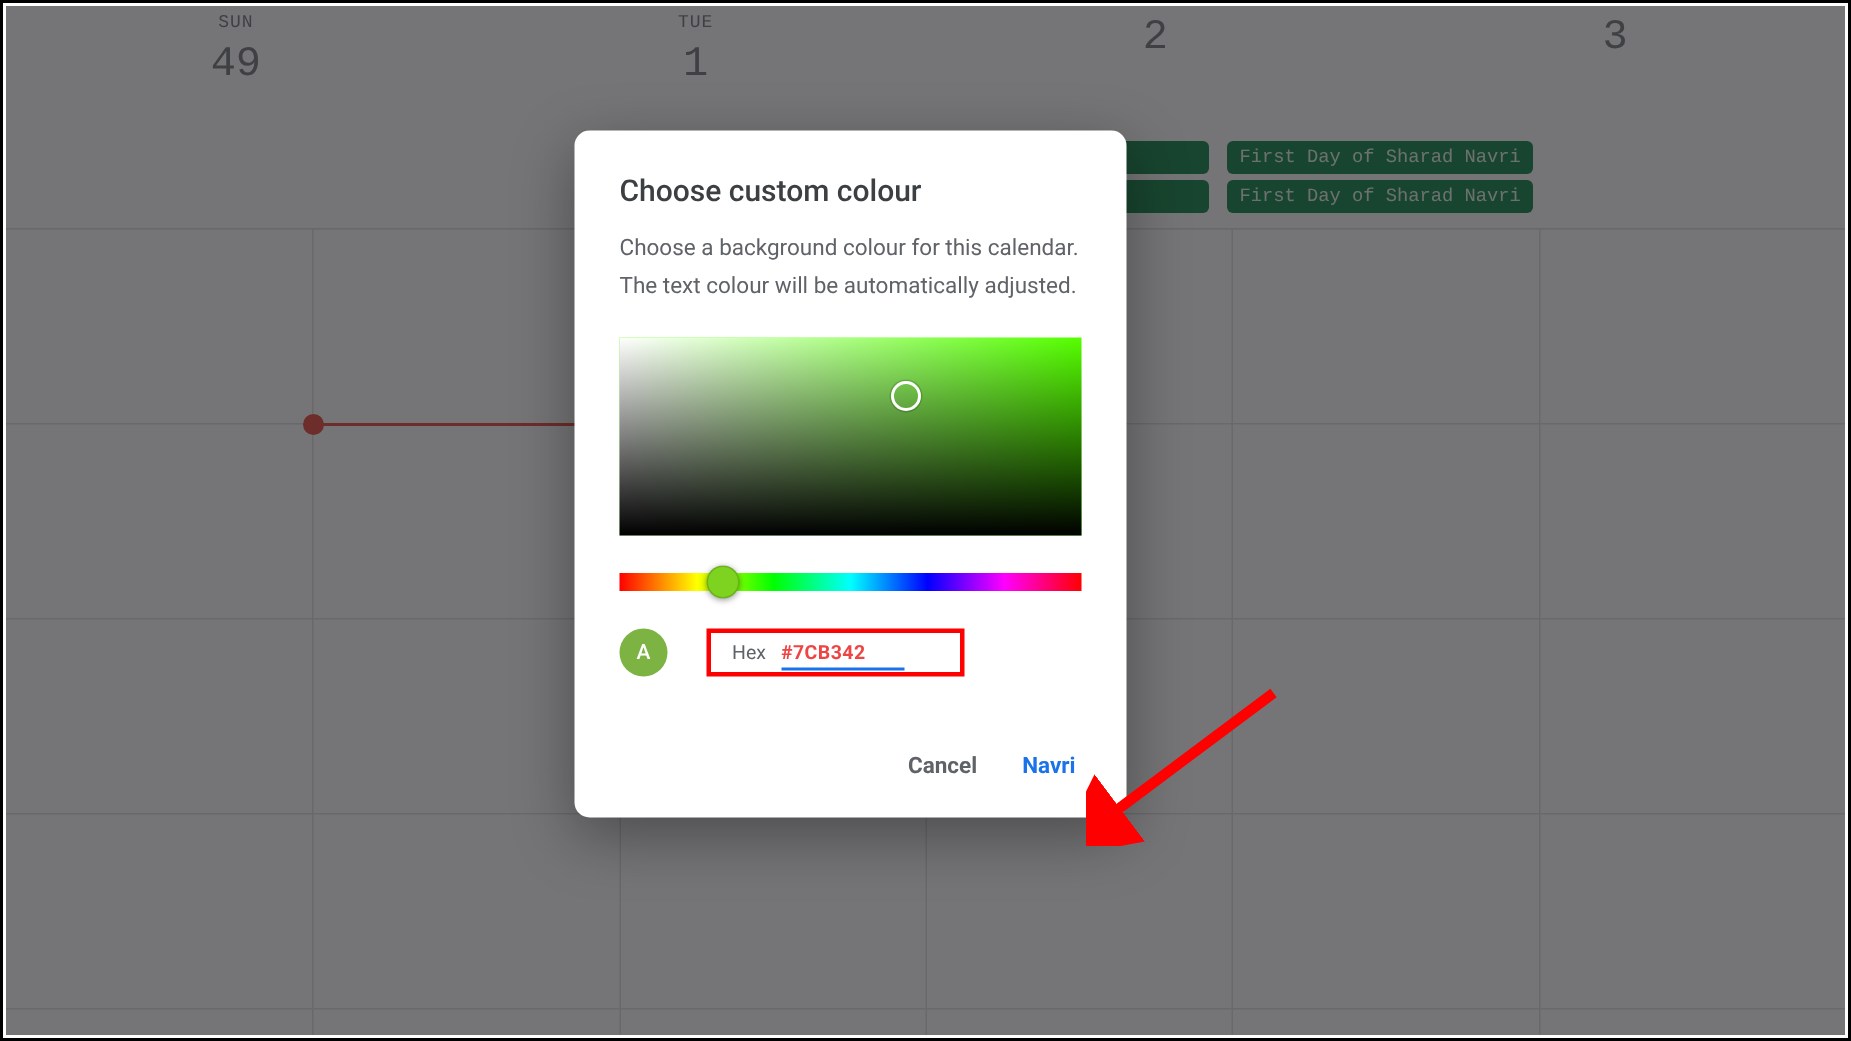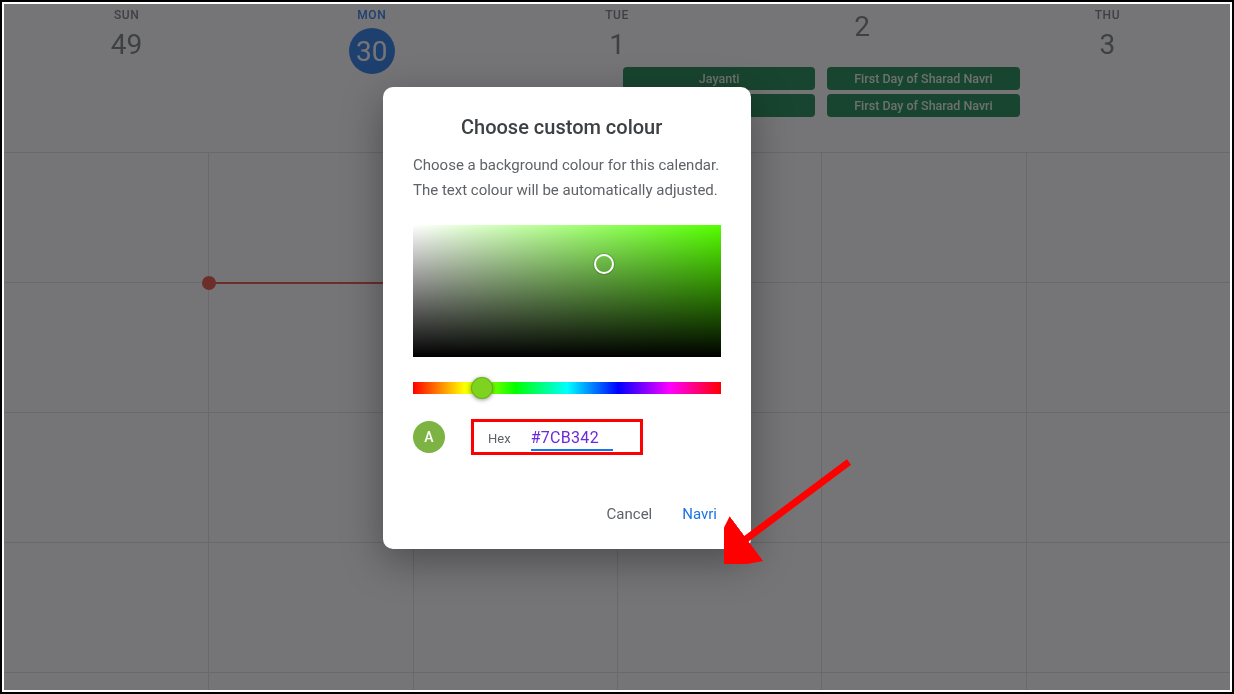--- a/index.html
+++ b/index.html
@@ -1,41 +1,41 @@
 <!DOCTYPE html>
 <html><head>
 <meta charset="utf-8">
 <style>
   * { box-sizing: border-box; margin: 0; padding: 0; }
   html, body { width: 1234px; height: 694px; overflow: hidden; font-family: 'Google Sans', Roboto, Arial, sans-serif; }
   body { position: relative; background: #fff; border: 2px solid #000; }
 
   
   .calendar {
-    position: absolute; inset: 2px; background: #fff;
+    position: absolute; inset: 2px; background: #fff; font-family: Liberation Mono, monospace;
   }
   .cal-head {
     display: flex; height: 76px;
   }
   .cal-col {
     flex: 1 1 0; text-align: center; border-right: 0; position: relative;
   }
   .cal-dow {
     font-size: 12px; letter-spacing: 0.6px; color: #70757a; padding-top: 4px; font-weight: 500;
   }
   .cal-dow.today { color: #1a73e8; }
   .cal-num {
     font-size: 28px; color: #70757a; margin-top: 6px; font-weight: 400;
   }
   .cal-num.today {
     display: inline-flex; width: 46px; height: 46px; background: #1a73e8; color: #fff;
     border-radius: 50%; align-items: center; justify-content: center;
   }
   .allday {
-    position: absolute; top: 61px; left: 0; right: 0; height: 72px;
+    position: absolute; top: 88px; left: 0; right: 0; height: 72px;
     display: flex;
   }
   .allday .cal-col { padding: 2px 6px; }
   .event-chip {
     background: #0b8043; color: #e8f5e9; font-size: 12.5px; border-radius: 4px;
     padding: 4px 8px; margin-bottom: 4px; white-space: nowrap; overflow: hidden; text-overflow: clip;
     font-weight: 500;
   }
   .grid {
     position: absolute; top: 148px; left: 0; right: 0; bottom: 0;
@@ -70,21 +70,21 @@
     position: absolute; inset: 2px; background: rgba(32,33,36,0.62);
   }
 
   
   .dialog {
     position: absolute; left: 381px; top: 85px; width: 368px;
     background: #fff; border-radius: 10px; padding: 28px 30px 20px 30px;
     box-shadow: 0 12px 40px rgba(0,0,0,0.35);
   }
   .dlg-title {
-    font-size: 20px; font-weight: 500; color: #3c4043; margin-bottom: 14px; margin-left: 48px;
+    font-size: 20px; font-weight: 500; color: #3c4043; margin-bottom: 14px;
   }
   .dlg-desc {
     font-size: 15px; line-height: 1.65; color: #5f6368; margin-bottom: 22px;
   }
 
   .sv-panel {
     position: relative; width: 100%; height: 132px; cursor: crosshair;
     background:
       linear-gradient(to top, #000 0%, rgba(0,0,0,0) 100%),
       linear-gradient(to right, #fff 0%, rgba(255,255,255,0) 100%),
@@ -113,65 +113,61 @@
 
   .hex-row {
     display: flex; align-items: center; margin-top: 22px; gap: 26px;
   }
   .preview-chip {
     width: 32px; height: 32px; border-radius: 50%; background: #7CB342;
     color: #fff; display: flex; align-items: center; justify-content: center;
     font-size: 14px; font-weight: 500; flex-shrink: 0;
   }
   .hex-box {
-    border: 3px solid #ff0000; padding: 6px 14px 1px 14px; display: flex; align-items: baseline; gap: 20px;
+    border: 3px solid #ff0000; padding: 6px 14px 1px 14px; display: flex; align-items: baseline; gap: 10px;
     min-width: 172px;
   }
   .hex-label { font-size: 13px; color: #5f6368; }
   .hex-input {
-    border: none; outline: none; font-size: 16px; color: #6d28d9; width: 82px;
+    border: none; outline: none; font-size: 13px; color: #ef4444; width: 82px;
     border-bottom: 2px solid #1a73e8; padding-bottom: 2px; font-family: inherit;
     letter-spacing: 0.3px;
+    font-weight: bold;
   }
 
   .dlg-actions {
     display: flex; justify-content: flex-end; gap: 22px; margin-top: 44px;
-    font-size: 15px; font-weight: 400;
+    font-size: 15px; font-weight: 700;
   }
   .btn { background: none; border: none; font: inherit; cursor: pointer; padding: 6px 4px; }
   .btn-cancel { color: #5f6368; }
   .btn-save { color: #1a73e8; }
 
   
   .arrow {
     position: absolute; left: 722px; top: 452px; pointer-events: none;
   }
 </style>
 </head>
 <body>
 
 <div class="calendar">
   <div class="cal-head">
     <div class="cal-col">
       <div class="cal-dow">SUN</div>
       <div class="cal-num">49</div>
     </div>
     <div class="cal-col">
-      <div class="cal-dow today">MON</div>
-      <div class="cal-num today">30</div>
-    </div>
-    <div class="cal-col">
       <div class="cal-dow">TUE</div>
       <div class="cal-num">1</div>
     </div>
     <div class="cal-col">
       <div class="cal-num">2</div>
     </div>
     <div class="cal-col">
-      <div class="cal-dow">THU</div>
       <div class="cal-num">3</div>
     </div>
   </div>
 
   <div class="allday">
     <div class="cal-col"></div>
       <div class="cal-col"></div>
       <div class="cal-col"></div>
     <div class="cal-col">
       <div class="event-chip">Jayanti</div>

